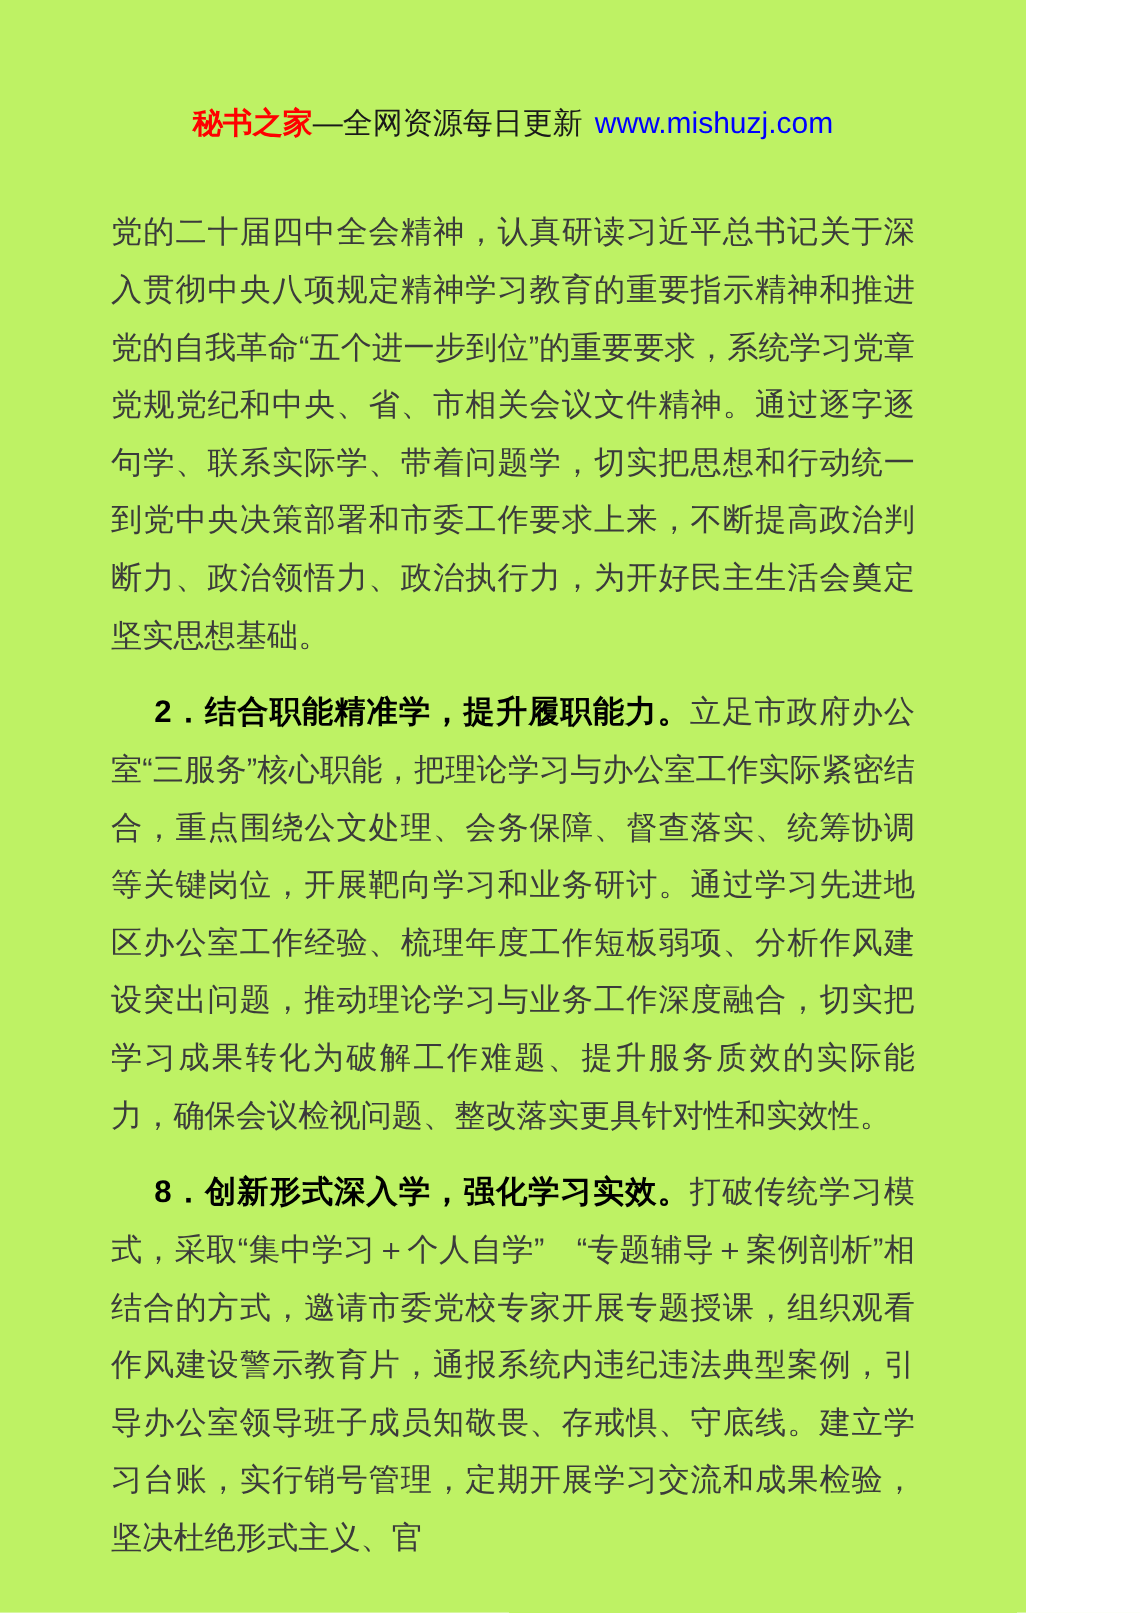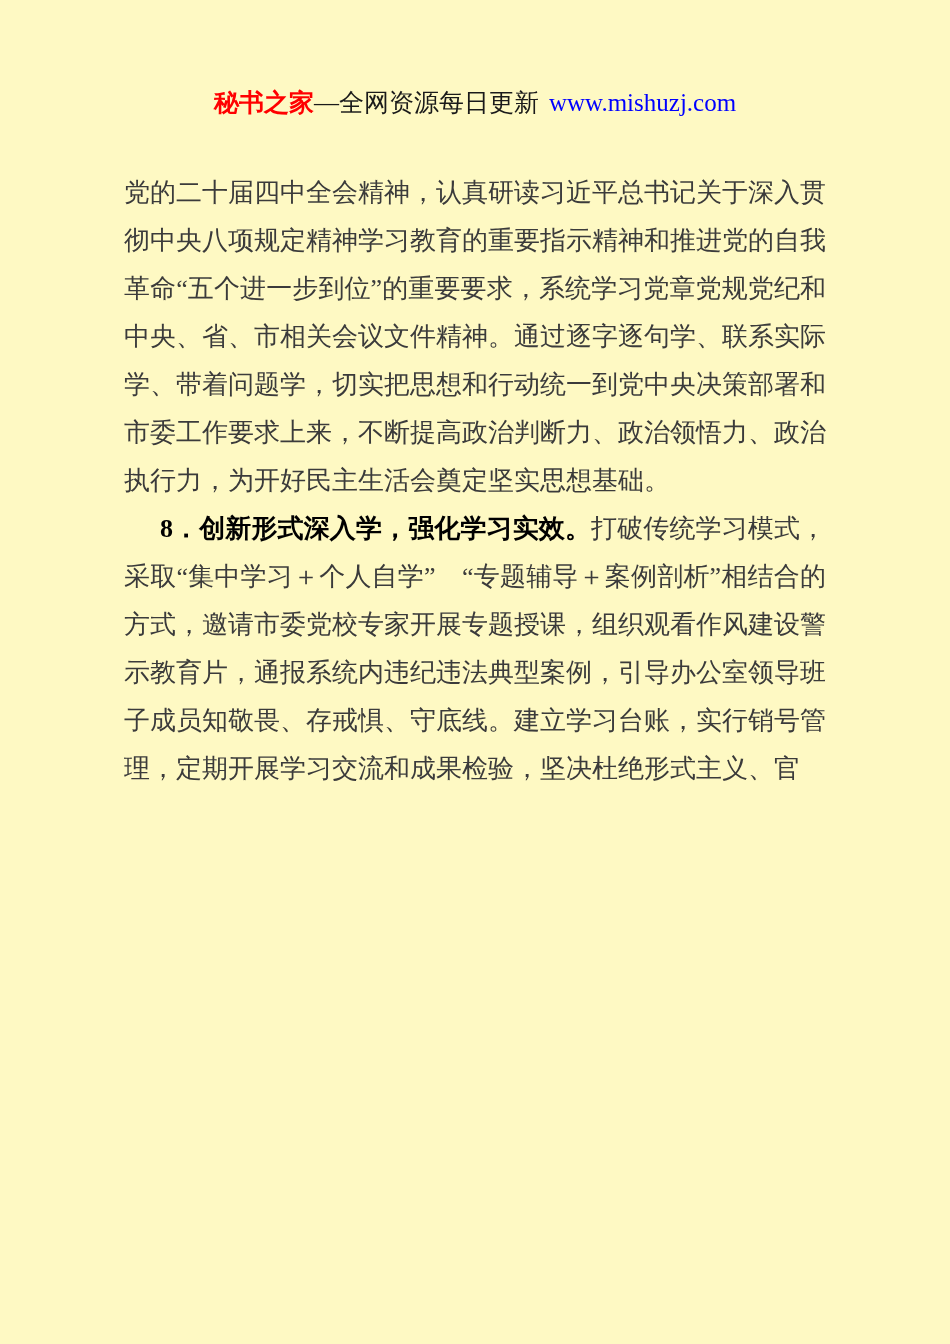--- a/index.html
+++ b/index.html
@@ -4,25 +4,24 @@
 <style>
   * { margin: 0; padding: 0; box-sizing: border-box; }
   html, body { background: #ffffff; }
   body {
     width: 950px;
     height: 1344px;
     font-family: "Liberation Sans", "DejaVu Sans", sans-serif;
     overflow: hidden;
   }
   .page {
-    width: 950px;
+    width: 855px;
     height: 1344px;
-    background: #fef9c3;
+    background: #bef264;
     position: relative;
-    font-family: Liberation Serif, serif;
   }
   
   .header {
     padding-top: 86px;
     text-align: center;
     font-size: 25px;
     line-height: 34px;
     white-space: nowrap;
   }
   .site-name {
@@ -43,38 +42,39 @@
   
   .content {
     width: 702px;
     margin: 49px auto 0 auto;
     font-size: 26px;
     line-height: 48px;
     text-align: justify;
     color: #3b3b3b;
     letter-spacing: 0px;
   }
-  .para { margin: 0; }
+  .para { margin: 16px; }
   .para.indent { text-indent: 36px; }
   .lead {
     font-weight: 700;
     color: #000000;
   }
 </style>
 </head>
 <body>
 
 <div class="page">
 
   <div class="header">
     <span class="site-name">秘书之家</span><span class="dash">—</span><span class="tagline">全网资源每日更新</span><a class="url">www.mishuzj.com</a>
   </div>
 
   <div class="content">
 
     <p class="para"><span class="lead"></span><span>党的二十届四中全会精神，认真研读习近平总书记关于深入贯彻中央八项规定精神学习教育的重要指示精神和推进党的自我革命“五个进一步到位”的重要要求，系统学习党章党规党纪和中央、省、市相关会议文件精神。通过逐字逐句学、联系实际学、带着问题学，切实把思想和行动统一到党中央决策部署和市委工作要求上来，不断提高政治判断力、政治领悟力、政治执行力，为开好民主生活会奠定坚实思想基础。</span></p>
 
+    <p class="para indent"><span class="lead">2．结合职能精准学，提升履职能力。</span><span>立足市政府办公室“三服务”核心职能，把理论学习与办公室工作实际紧密结合，重点围绕公文处理、会务保障、督查落实、统筹协调等关键岗位，开展靶向学习和业务研讨。通过学习先进地区办公室工作经验、梳理年度工作短板弱项、分析作风建设突出问题，推动理论学习与业务工作深度融合，切实把学习成果转化为破解工作难题、提升服务质效的实际能力，确保会议检视问题、整改落实更具针对性和实效性。</span></p>
 
     <p class="para indent"><span class="lead">8．创新形式深入学，强化学习实效。</span><span>打破传统学习模式，采取“集中学习＋个人自学”　“专题辅导＋案例剖析”相结合的方式，邀请市委党校专家开展专题授课，组织观看作风建设警示教育片，通报系统内违纪违法典型案例，引导办公室领导班子成员知敬畏、存戒惧、守底线。建立学习台账，实行销号管理，定期开展学习交流和成果检验，坚决杜绝形式主义、官</span></p>
 
   </div>
 
 </div>
 
 </body></html>

